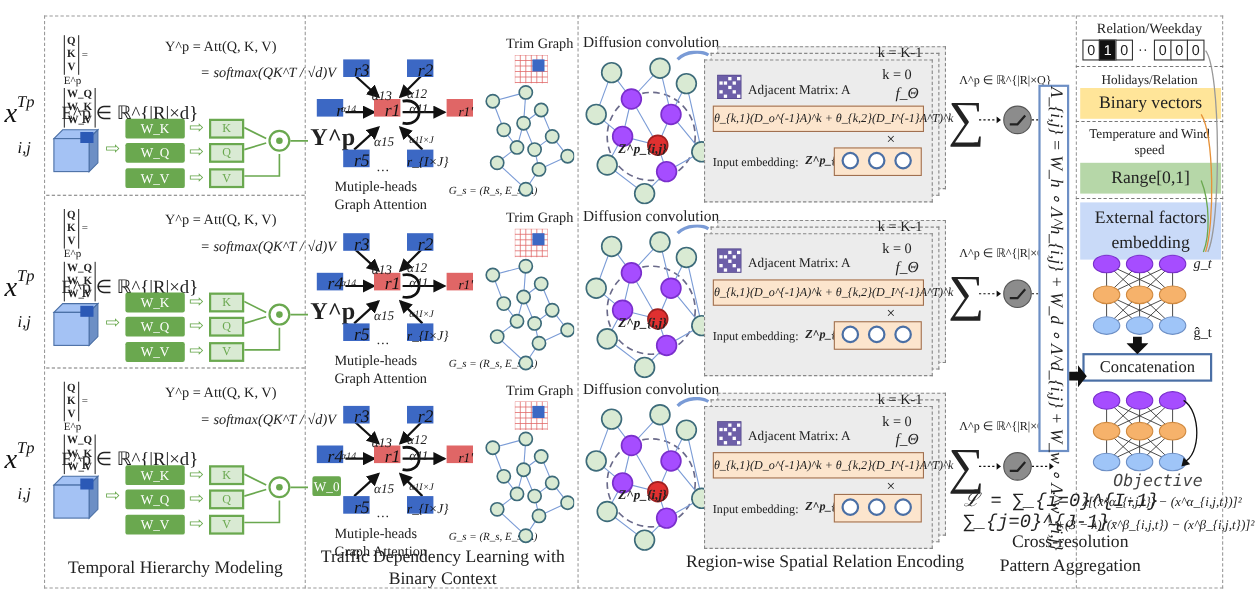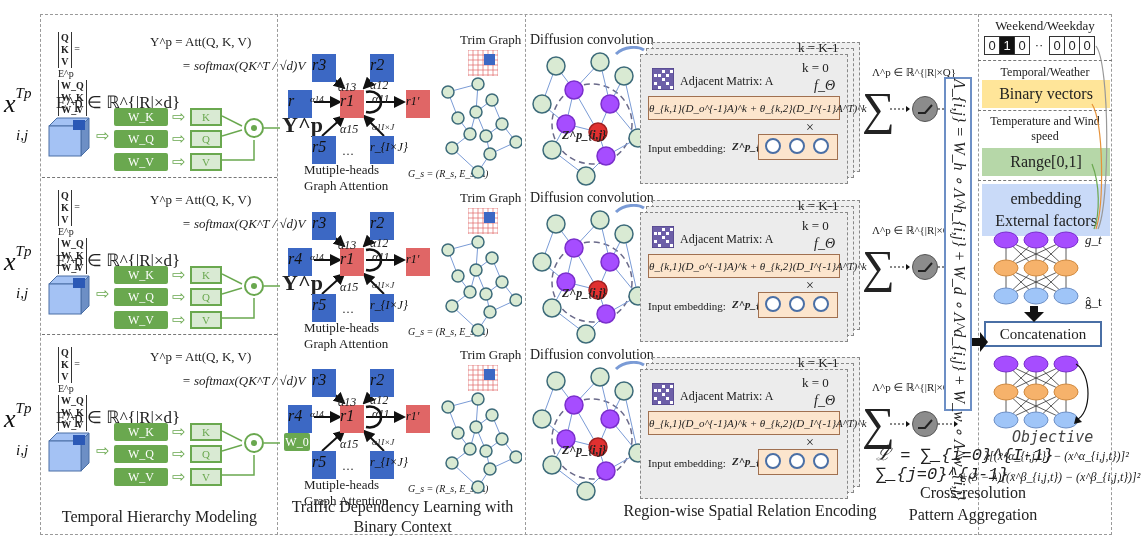--- a/index.html
+++ b/index.html
@@ -15,21 +15,21 @@
   .bracket{display:inline-block;border-left:1px solid #333;border-right:1px solid #333;padding:0 2px;text-align:center;font-weight:bold;vertical-align:middle;}
   .eq{position:absolute;font-size:13px;white-space:nowrap;}
   .ep{position:absolute;font-size:17px;white-space:nowrap;}
   .wbox{position:absolute;width:54px;height:18px;background:#6aa84f;color:#fff;font-size:12px;text-align:center;line-height:18px;border-radius:2px;}
   .kbox{position:absolute;width:28px;height:14px;background:#d9ead3;border:2px solid #6aa84f;color:#6aa84f;font-size:11px;text-align:center;line-height:14px;}
   .arr-g{position:absolute;color:#6aa84f;font-size:16px;line-height:16px;}
   .odot{position:absolute;width:20px;height:20px;border:2px solid #6aa84f;border-radius:50%;box-sizing:border-box;background:#fff;}
   .odot::after{content:"";position:absolute;left:5px;top:5px;width:6px;height:6px;background:#6aa84f;border-radius:50%;}
   .yout{position:absolute;font-size:22px;font-weight:bold;font-family:"Liberation Serif",serif;}
   .caption{position:absolute;font-size:16px;text-align:center;white-space:nowrap;}
-  .rbox{position:absolute;width:24px;height:28px;color:#111;font-style:italic;font-size:16px;text-align:left;line-height:22px;font-family:"Liberation Serif",serif;}
+  .rbox{position:absolute;width:24px;height:16px;color:#111;font-style:italic;font-size:16px;text-align:right;line-height:22px;font-family:"Liberation Serif",serif;}
   .rblue{background:#3c68c4;}
   .rred{background:#e06666;}
   .alpha{position:absolute;font-style:italic;font-size:12px;white-space:nowrap;}
   .small{position:absolute;font-size:12px;white-space:nowrap;}
   .stack-back{position:absolute;background:#efefef;border:1px dashed #888;}
   .stack-front{position:absolute;background:#ececec;border:1px dashed #888;}
   .thetabox{position:absolute;background:#fce5cd;border:1px solid #a07050;font-size:13px;font-style:italic;text-align:center;white-space:nowrap;}
   .embbox{position:absolute;background:#fce5cd;border:1px solid #a07050;}
   .sigma{position:absolute;font-size:46px;line-height:46px;font-family:"Liberation Serif",serif;}
   .relu{position:absolute;width:26px;height:26px;border-radius:50%;background:#8c8c8c;border:1px solid #555;box-sizing:border-box;}
@@ -646,41 +646,41 @@
 </div>
 
 <div class="abs" style="left:876px;top:442px;font-size:17px;font-style:italic;font-family:Liberation Mono, monospace;">ℒ = ∑_{i=0}^{I-1} ∑_{j=0}^{J-1}</div>
 <div class="abs" style="left:1012px;top:428px;font-size:15px;font-style:italic;font-family:'DejaVu Sans Mono',monospace;color:#444;">Objective</div>
 <div class="abs" style="left:984px;top:449px;font-size:12px;font-style:italic;white-space:nowrap;">λ[(x̄^α_{i,j,t}) − (x^α_{i,j,t})]²</div>
 <div class="abs" style="left:960px;top:470px;font-size:12px;font-style:italic;white-space:nowrap;">+(3 − λ)[(x̄^β_{i,j,t}) − (x^β_{i,j,t})]²</div>
 <div class="caption" style="left:908px;top:484px;width:130px">Cross-resolution</div>
 <div class="caption" style="left:908px;top:506px;width:130px">Pattern Aggregation</div>
 
 <div class="abs" style="left:978px;top:14px;width:134px;height:410px;">
-  <div class="ext-label" style="left:0;top:4px;width:134px;font-size:13px">Weekend/Weekday</div>
+  <div class="ext-label" style="left:0;top:4px;width:134px;font-size:13px">Relation/Weekday</div>
   <div class="bitrow" style="left:6px;top:22px">
     <div class="bit">0</div>
     <div class="bit on">1</div>
     <div class="bit">0</div>
     <div style="width:20px;text-align:center;line-height:17px">··</div>
     <div class="bit">0</div>
     <div class="bit">0</div>
     <div class="bit">0</div>
   </div>
   <div class="hdiv" style="left:0;top:46px;width:134px"></div>
-  <div class="ext-label" style="left:0;top:51px;width:134px">Temporal/Weather</div>
+  <div class="ext-label" style="left:0;top:51px;width:134px">Holidays/Relation</div>
   <div class="colorbar" style="left:4px;top:66px;width:128px;height:28px;line-height:28px;background:#ffe599">Binary vectors</div>
   <div class="hdiv" style="left:0;top:96px;width:134px"></div>
   <div class="ext-label" style="left:0;top:100px;width:134px">Temperature and Wind</div>
   <div class="ext-label" style="left:0;top:115px;width:134px">speed</div>
   <div class="colorbar" style="left:4px;top:134px;width:128px;height:28px;line-height:28px;background:#b6d7a8">Range[0,1]</div>
   <div class="hdiv" style="left:0;top:166px;width:134px"></div>
   <div class="colorbar" style="left:4px;top:170px;width:128px;height:52px;background:#c9daf8;line-height:22px;padding-top:4px;box-sizing:border-box">
+    <div>External factors</div>
     <div>embedding</div>
-    <div>External factors</div>
   </div>
   <svg class="abs" style="left:110px;top:10px" width="24" height="210">
     <path d="M8,22 C22,40 22,180 10,205" fill="none" stroke="#999" stroke-width="1.2"></path>
     <path d="M4,80 C16,100 16,180 8,205" fill="none" stroke="#e69138" stroke-width="1.2"></path>
     <path d="M4,140 C12,160 12,190 6,205" fill="none" stroke="#6aa84f" stroke-width="1.2"></path>
   </svg>
 </div>
 
 <svg class="abs" style="left:984px;top:228px" width="140" height="210" id="mlp-svg">
     <line x1="22" y1="12" x2="22" y2="40" stroke="#333" stroke-width="0.8"></line>

